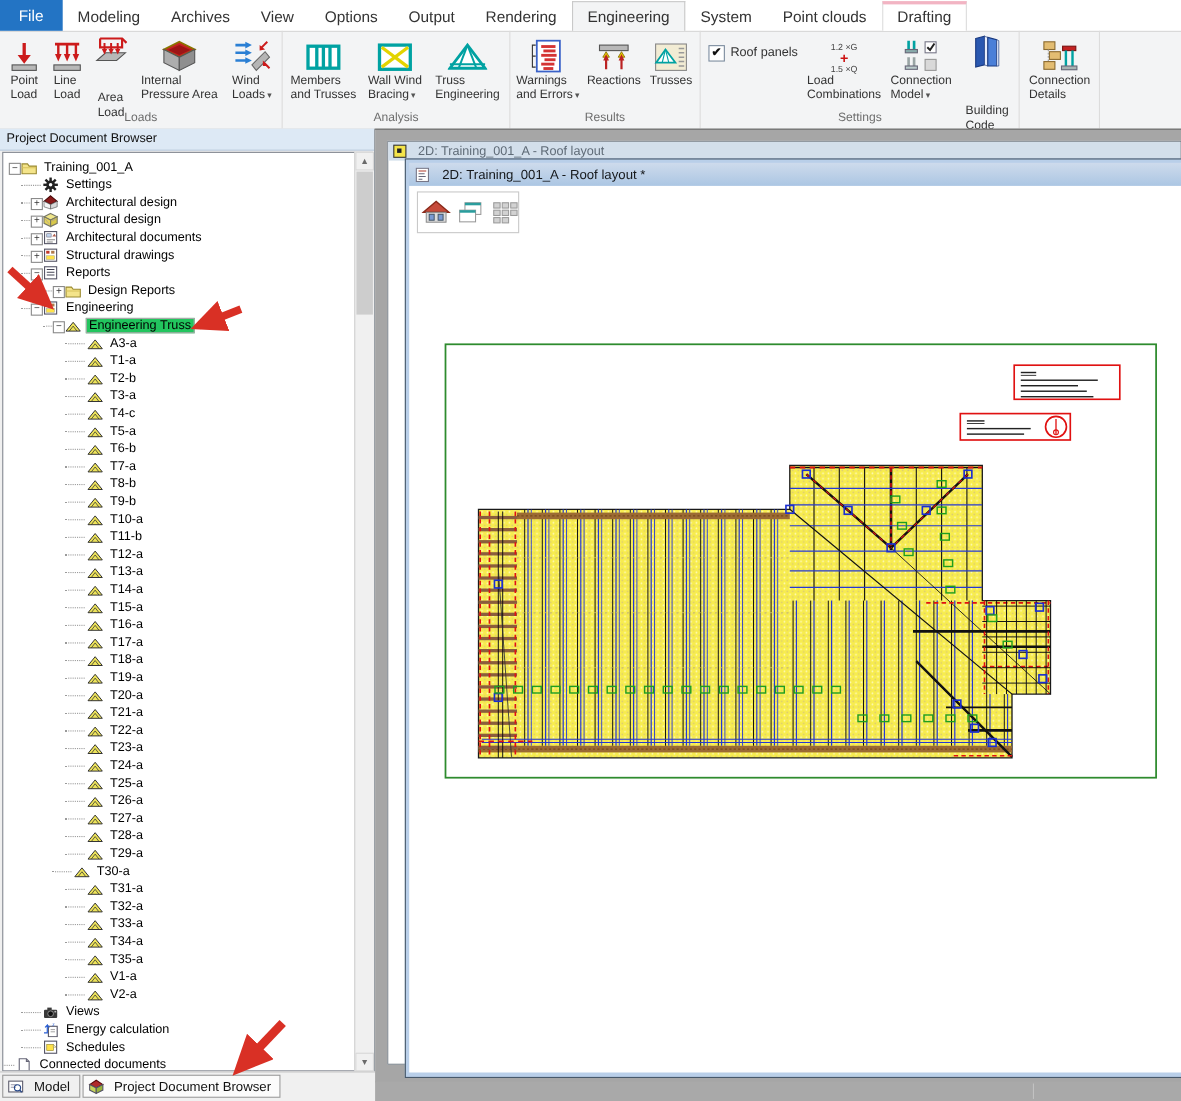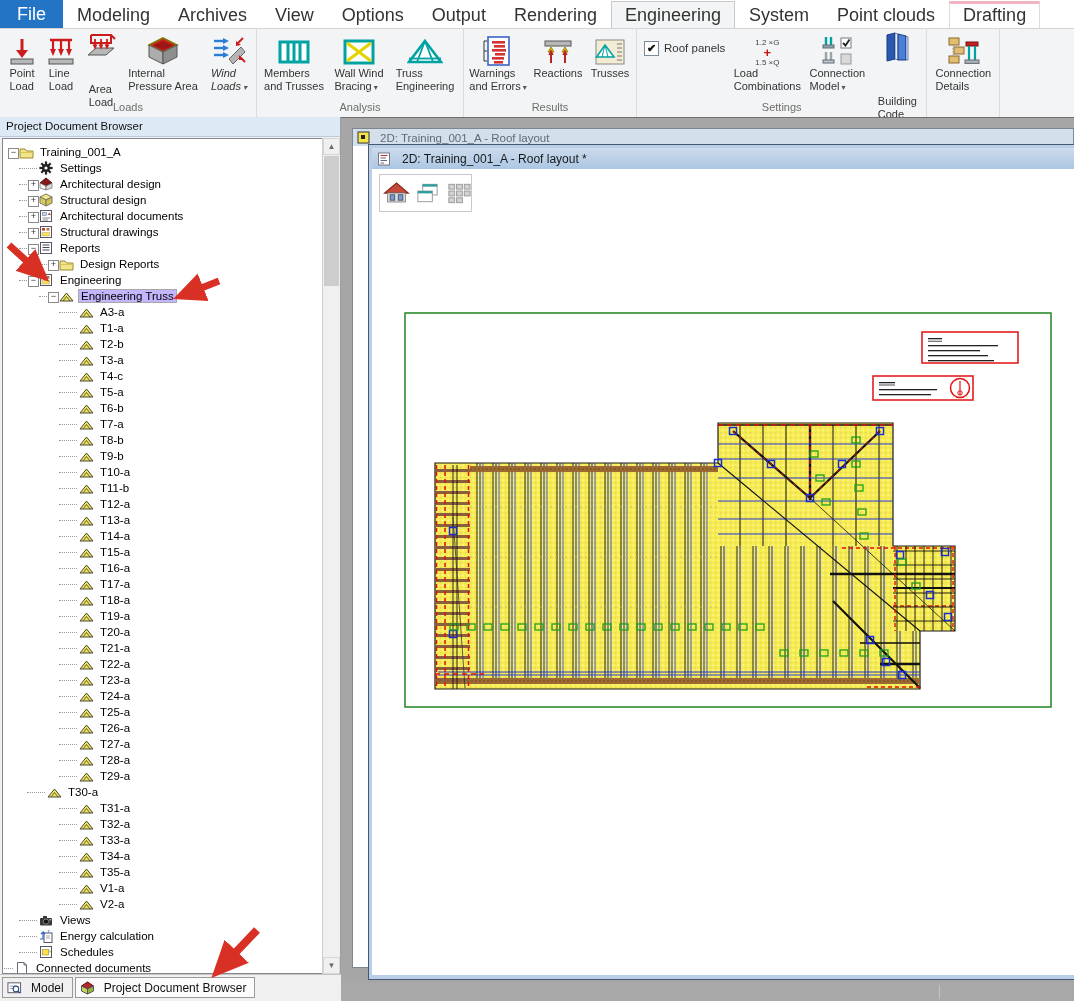--- a/index.html
+++ b/index.html
@@ -4,21 +4,21 @@
 <style>
   html,body{margin:0;padding:0;background:#fff;}
   body{width:1074px;height:1001px;position:relative;overflow:hidden;
        font-family:"Liberation Sans",sans-serif;font-size:12px;color:#222;
        -webkit-font-smoothing:antialiased;}
   .abs{position:absolute;}
 
   
   #ribbon{left:0;top:0;width:1074px;height:117px;background:#f3f4f5;border-bottom:1px solid #bfbfbf;}
   #tab-row{left:0;top:0;width:1074px;height:28px;background:#fff;border-bottom:1px solid #d5d5d5;display:flex;align-items:flex-end;}
-  .tab{height:27px;line-height:26px;padding:0 13px;font-size:18px;color:#333;cursor:default;border:1px solid transparent;border-bottom:none;box-sizing:border-box;}
+  .tab{height:27px;line-height:26px;padding:0 13px;font-size:14px;color:#333;cursor:default;border:1px solid transparent;border-bottom:none;box-sizing:border-box;}
   .tab.file{background:#2374c4;color:#fff;height:28px;line-height:27px;padding:0 16px;}
   .tab.active{background:#f3f4f5;border-color:#c9c9c9;position:relative;z-index:2;}
   .tab.hovered{background:#fff;border-color:#dcdcdc;border-top:3px solid #f2b4c3;line-height:22px;}
   #ribbon-groups{left:0;top:28px;width:1074px;height:89px;display:flex;}
   .rgroup{border-right:1px solid #dcdcdc;display:flex;flex-direction:column;padding:0 3px;}
   .rbtns{flex:1;display:flex;align-items:flex-start;}
   .rlabel{height:17px;text-align:center;font-size:11px;color:#6d6d6d;line-height:15px;}
   .rbtn{display:flex;flex-direction:column;align-items:center;padding-top:3px;height:66px;box-sizing:border-box;cursor:default;}
   .ricon{height:36px;display:flex;align-items:flex-end;justify-content:center;}
   .rlbl{text-align:left;font-size:11px;line-height:12.5px;color:#333;white-space:nowrap;}
@@ -33,21 +33,21 @@
   #left-panel{left:0;top:117px;width:341px;height:884px;background:#f0f0f0;border-right:1px solid #9aa0a6;box-sizing:border-box;}
   #lp-header{left:0;top:0;width:340px;height:20px;background:#dde9f5;border-bottom:1px solid #bccadb;font-size:11.5px;color:#111;line-height:19px;padding-left:6px;box-sizing:border-box;}
   #tree-box{left:2px;top:21px;width:337px;height:836px;background:#fff;border:1px solid #828790;box-sizing:border-box;overflow:hidden;}
   #tree{position:absolute;left:0;top:0;width:318px;height:100%;padding-top:5px;box-sizing:border-box;}
   .trow{height:16px;display:flex;align-items:center;white-space:nowrap;font-size:11.5px;color:#000;}
   .tslot{width:12px;height:16px;position:relative;flex:0 0 12px;}
   .tslot .hd{position:absolute;left:-8px;top:8px;width:18px;border-top:1px dotted #9a9a9a;}
   .ebox{position:absolute;left:1px;top:4px;width:9px;height:9px;background:#fff;border:1px solid #8a8a8a;font-size:9px;line-height:7px;text-align:center;color:#333;}
   .ticon{width:15px;height:14px;margin-right:4px;flex:0 0 15px;display:flex;align-items:center;}
   .tlbl{padding:0 2px;}
-  .tlbl.sel{border:1px solid #a8a8a8;background:#c4b5fd;}
+  .tlbl.sel{border:1px solid #a8a8a8;background:#22c55e;}
   
   #vsb{left:322px;top:21px;width:17px;height:836px;background:#f0f0f0;border-left:1px solid #d0d0d0;}
   .sbbtn{left:0;width:17px;height:17px;background:#f0f0f0;border:1px solid #d7d7d7;box-sizing:border-box;color:#6a6a6a;font-size:8px;text-align:center;line-height:15px;}
   #sb-thumb{left:1px;top:18px;width:15px;height:130px;background:#cdcdcd;}
 
   
   #bottom-tabs{left:0;top:857px;width:341px;height:27px;background:#f0f0f0;border-top:1px solid #c5c5c5;display:flex;align-items:flex-start;padding-top:2px;box-sizing:border-box;}
   .btab{display:flex;align-items:center;gap:5px;border:1px solid #9a9a9a;background:#f0f0f0;height:21px;padding:0 8px 0 4px;font-size:12px;color:#111;box-sizing:border-box;margin-left:2px;}
   .btab.active{background:#fbfbfb;}
 
@@ -145,21 +145,21 @@
                 <polygon points="3,10 17,17 17,29 3,22" fill="#adadad" stroke="#555"></polygon>
                 <polygon points="31,10 17,17 17,29 31,22" fill="#8f8f8f" stroke="#555"></polygon>
                 <polygon points="17,6 27,10.5 17,15 7,10.5" fill="#9d1515"></polygon>
               </svg>
             </div>
             <div class="rlbl">
               <div>Internal</div>
               <div>Pressure Area</div>
             </div>
           </div>
-          <div class="rbtn" style="width: 48px; font-style: italic;">
+          <div class="rbtn" style="width: 48px;">
             <div class="ricon">
               <svg width="34" height="32" viewBox="0 0 34 32">
                 <line x1="2" y1="6" x2="12" y2="6" stroke="#2a7fd4" stroke-width="2.4"></line>
                 <polygon points="11,3 17,6 11,9" fill="#2a7fd4"></polygon>
                 <line x1="2" y1="13" x2="12" y2="13" stroke="#2a7fd4" stroke-width="2.4"></line>
                 <polygon points="11,10 17,13 11,16" fill="#2a7fd4"></polygon>
                 <line x1="2" y1="20" x2="12" y2="20" stroke="#2a7fd4" stroke-width="2.4"></line>
                 <polygon points="11,17 17,20 11,23" fill="#2a7fd4"></polygon>
                 <polygon points="17,24 29,12 33,17 21,29" fill="#b5b5b5" stroke="#666"></polygon>
                 <line x1="31" y1="3" x2="25" y2="9" stroke="#cc1b1b" stroke-width="1.8"></line>
@@ -863,21 +863,21 @@
             <span class="hd"></span>
           </span>
           <span class="ticon">
             <svg width="15" height="13" viewBox="0 0 15 13">
               <polygon points="1,11 7.5,3 14,11" fill="#eee45a" stroke="#333" stroke-width=".9"></polygon>
               <polyline points="4,11 7.5,6.5 11,11" fill="none" stroke="#333" stroke-width=".7"></polyline>
             </svg>
           </span>
           <span class="tlbl">T29-a</span>
         </div>
-        <div class="trow" style="padding-left: 32px;">
+        <div class="trow" style="padding-left: 52px;">
           <span class="tslot">
             <span class="hd"></span>
           </span>
           <span class="ticon">
             <svg width="15" height="13" viewBox="0 0 15 13">
               <polygon points="1,11 7.5,3 14,11" fill="#eee45a" stroke="#333" stroke-width=".9"></polygon>
               <polyline points="4,11 7.5,6.5 11,11" fill="none" stroke="#333" stroke-width=".7"></polyline>
             </svg>
           </span>
           <span class="tlbl">T30-a</span>

